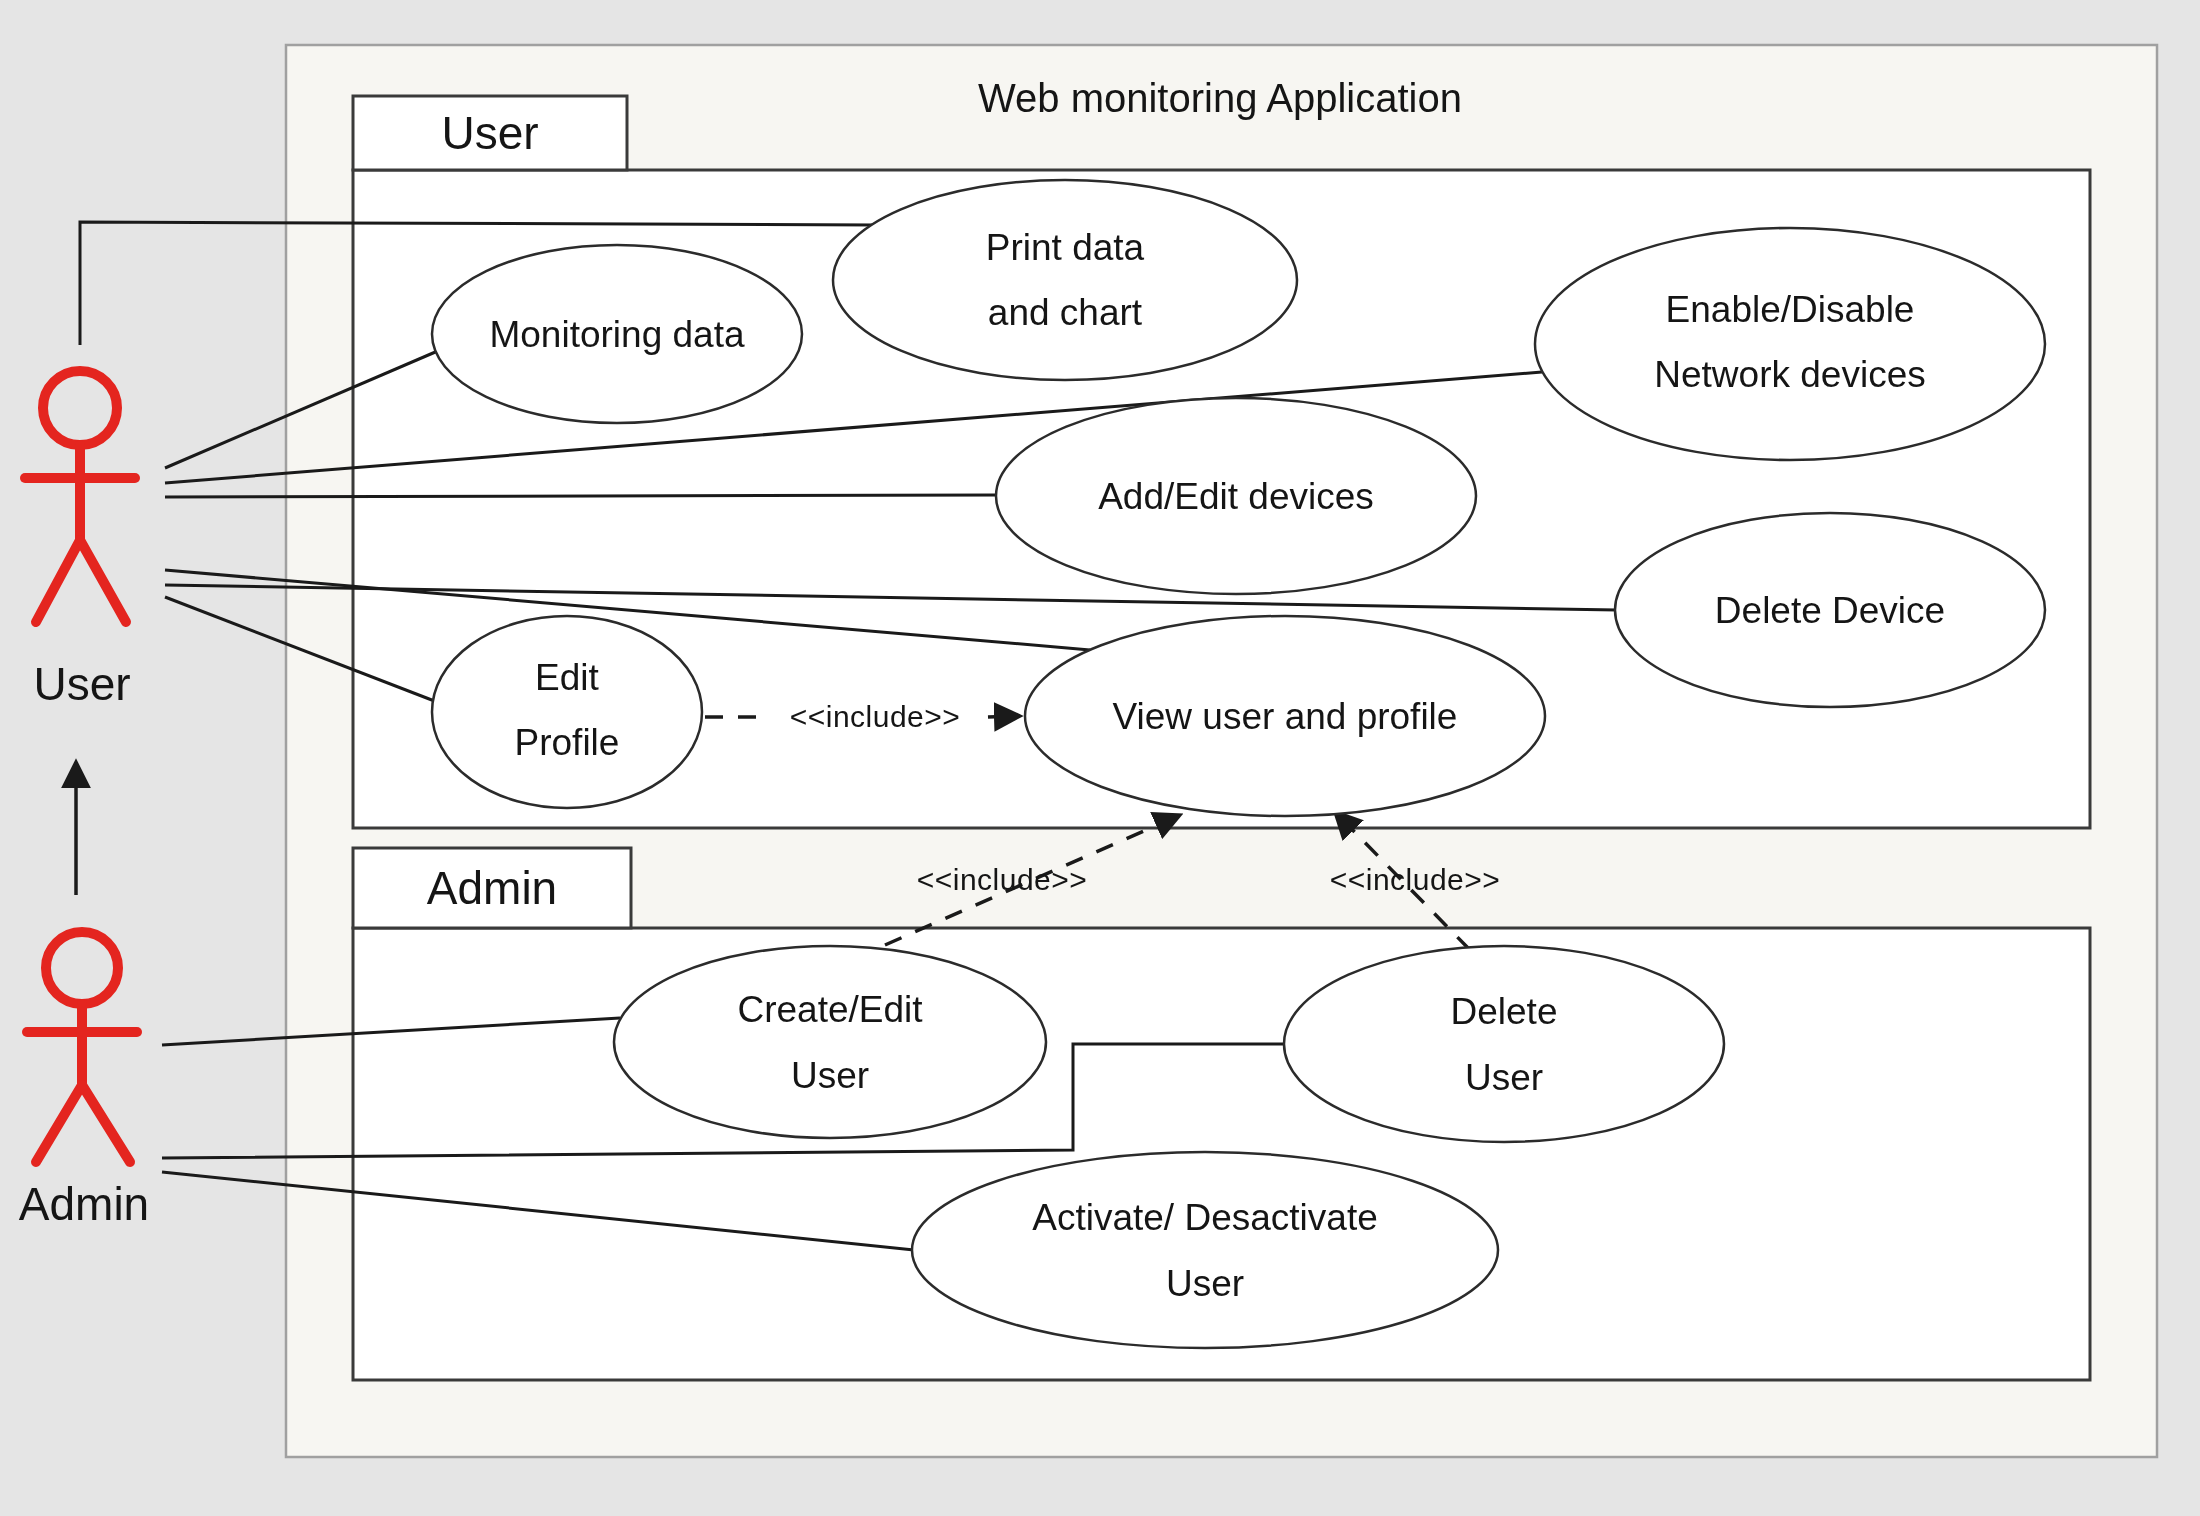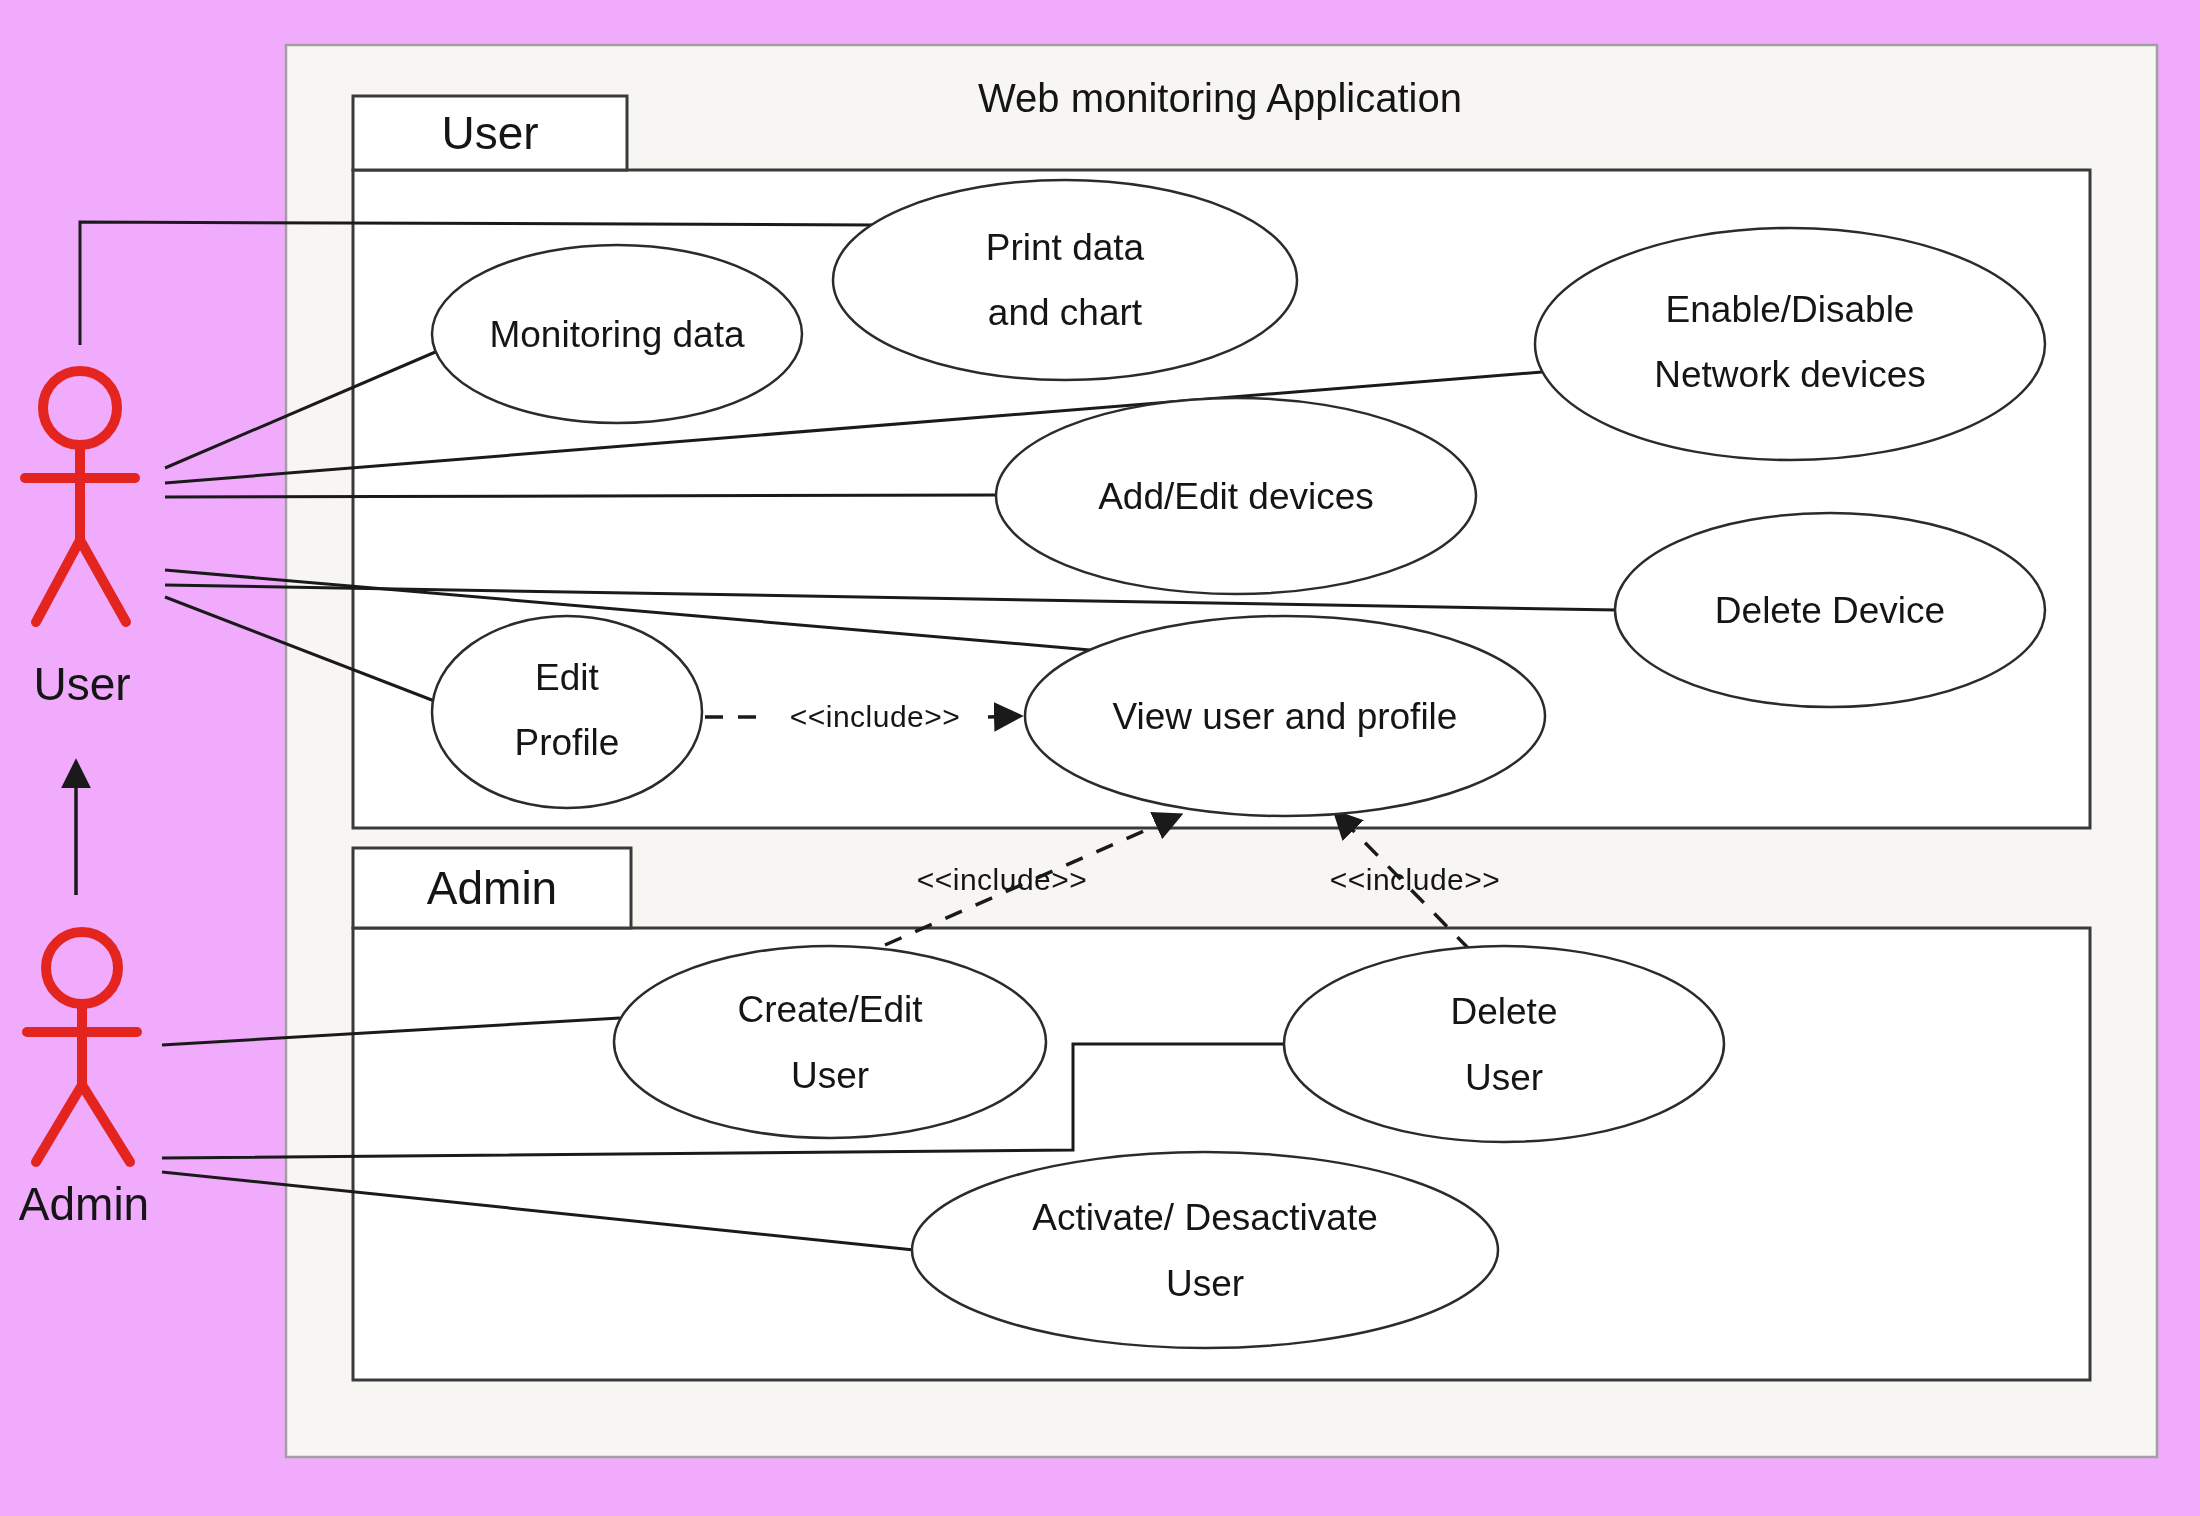--- a/index.html
+++ b/index.html
@@ -2,21 +2,21 @@
 <html style="--actor-color: #e4251f; --line-color: #1a1a1a; --outer-bg: #f7f6f2; --frame-bg: #ffffff;"><head>
 <meta charset="utf-8">
 <style>
   :root{
     --actor-color:#e4251f;
     --line-color:#1a1a1a;
     --outer-bg:#f7f6f2;
     --frame-bg:#ffffff;
   }
   html,body{margin:0;padding:0;background:#ffffff;}
-  .stage{position:relative;width:2200px;height:1516px;background:#f0abfc;
+  .stage{position:relative;width:2200px;height:1516px;background:#e5e5e5;
          font-family:"Liberation Sans", sans-serif;}
   svg{display:block;}
   .outer-box{fill:var(--outer-bg);stroke:#a0a0a0;stroke-width:2.5;}
   .frame{fill:var(--frame-bg);stroke:#3a3a3a;stroke-width:3;}
   .label-box{fill:#ffffff;stroke:#3a3a3a;stroke-width:3;}
   .usecase{fill:#ffffff;stroke:#2b2b2b;stroke-width:2.5;}
   .assoc{stroke:var(--line-color);stroke-width:3;fill:none;}
   .include-line{stroke:var(--line-color);stroke-width:3.5;fill:none;stroke-dasharray:18 15;}
   .gen-line{stroke:var(--line-color);stroke-width:3.5;fill:none;}
   .actor-stroke{stroke:var(--actor-color);stroke-width:10;fill:none;stroke-linecap:round;}

